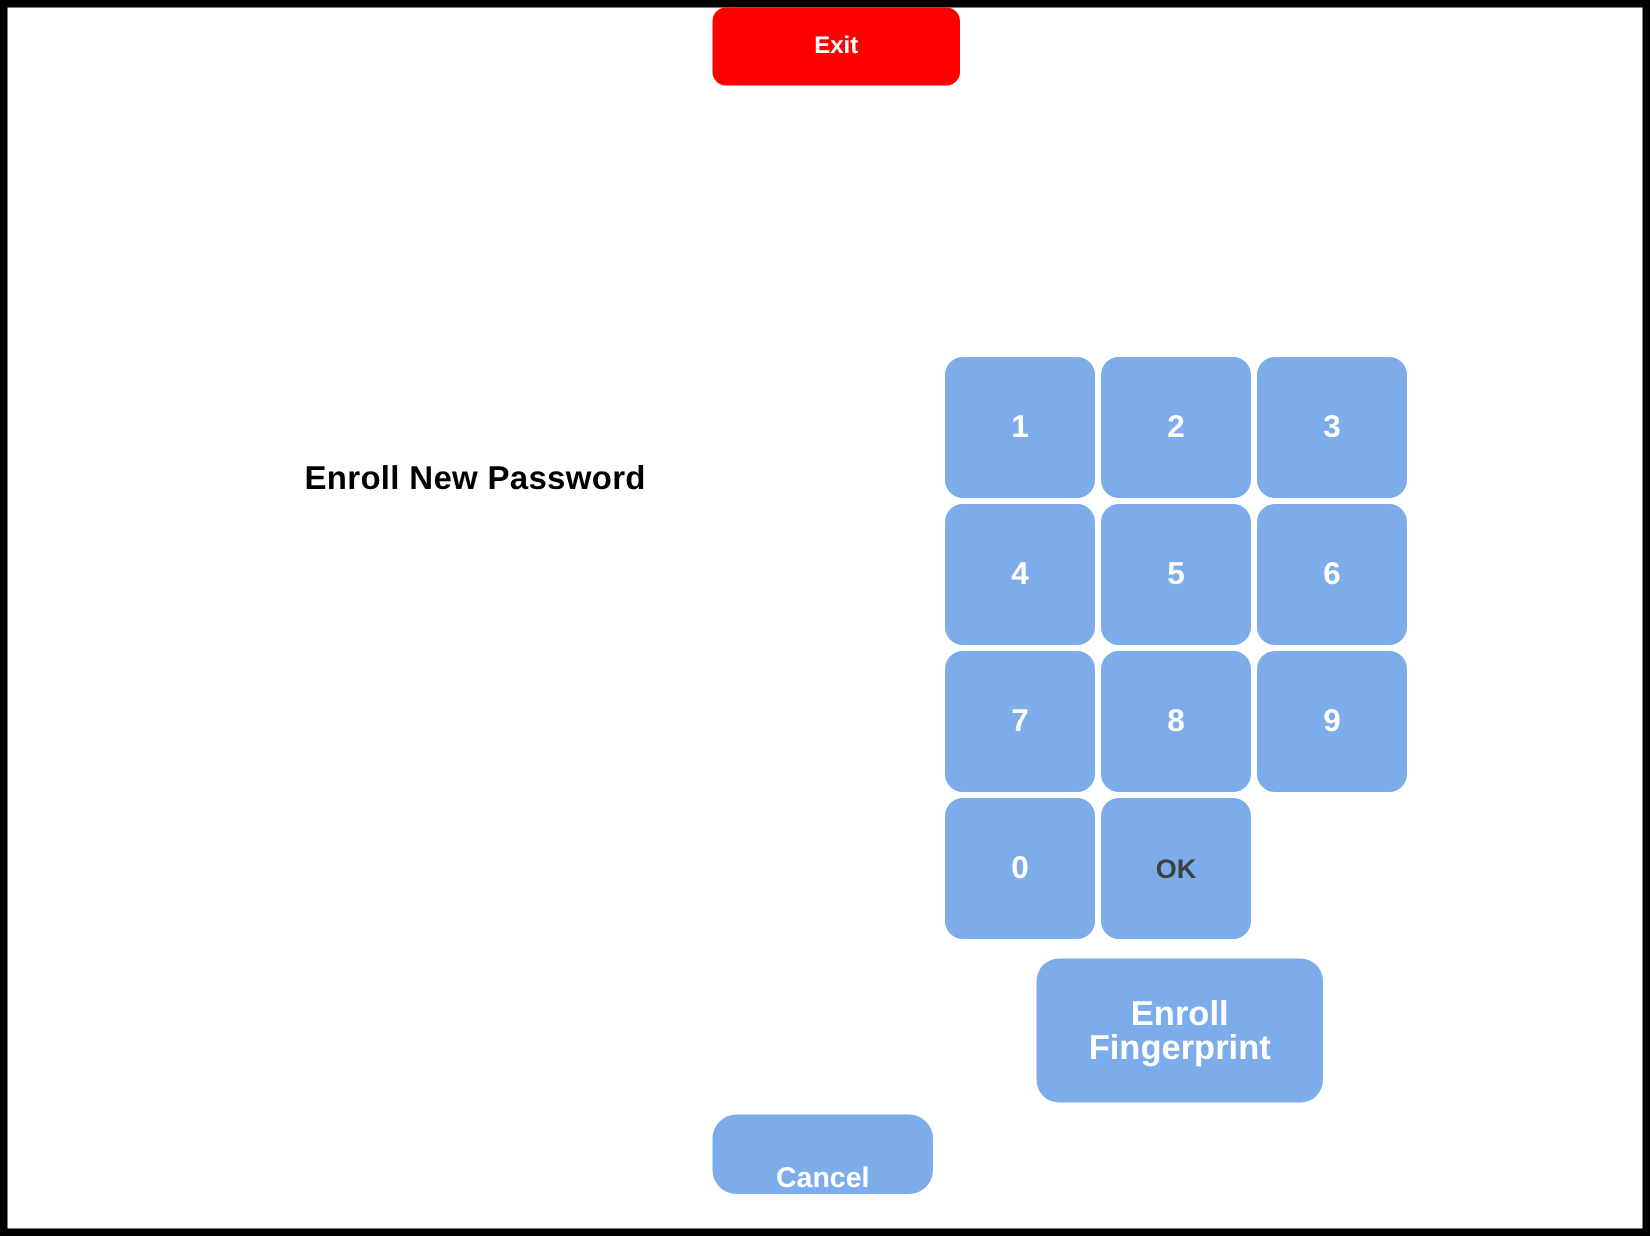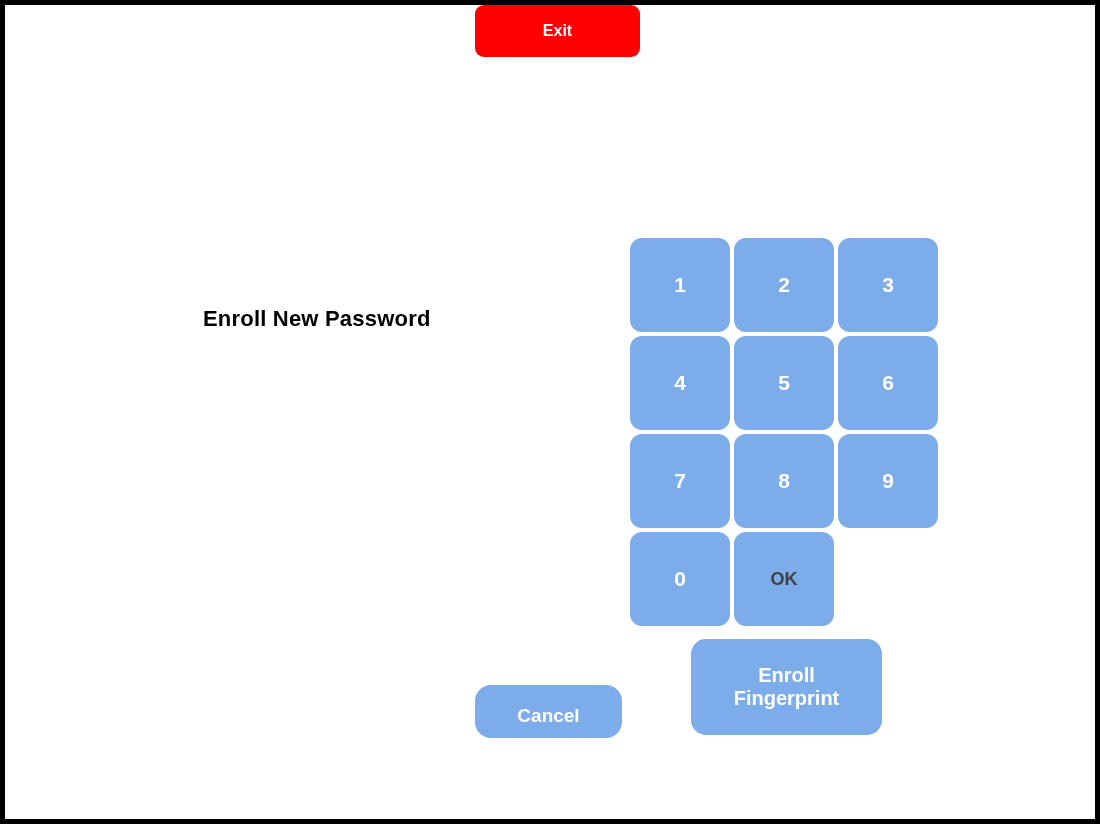--- a/index.html
+++ b/index.html
@@ -92,51 +92,51 @@
     position: absolute;
     left: 686px;
     top: 634px;
     width: 191px;
     height: 96px;
     background: #7cace9;
     border: none;
     border-radius: 15px;
     color: #ffffff;
     font-family: "Liberation Sans", sans-serif;
-    font-size: 20px;
+    font-size: 23px;
     font-weight: bold;
     line-height: 23px;
     text-align: center;
     display: flex;
     flex-direction: column;
     align-items: center;
     justify-content: center;
     cursor: pointer;
     padding: 0;
     box-sizing: border-box;
   }
 
   
   .cancel-button {
     position: absolute;
     left: 470px;
-    top: 680px;
+    top: 738px;
     width: 147px;
     height: 53px;
     background: #7cace9;
     border: none;
     border-radius: 16px;
     color: #ffffff;
     font-family: "Liberation Sans", sans-serif;
     font-size: 19px;
     font-weight: bold;
     line-height: 53px;
     text-align: center;
     cursor: pointer;
-    padding: 4px;
+    padding: 16px;
     box-sizing: border-box;
   }
 </style>
 </head>
 <body>
 
 <div class="screen">
 
   <button class="exit-button">Exit</button>
 

